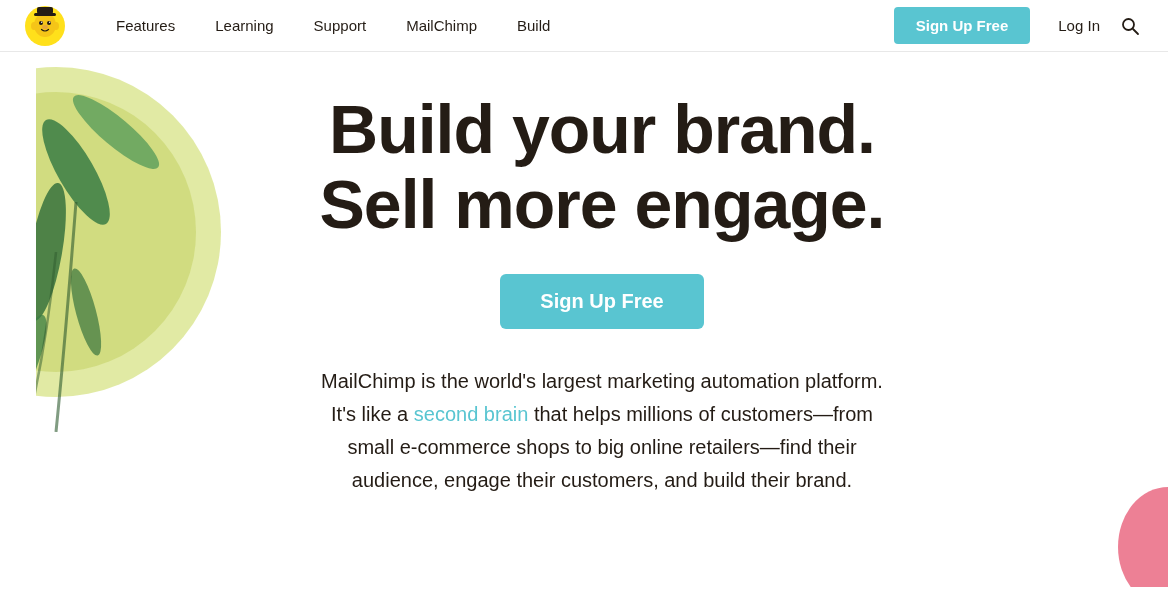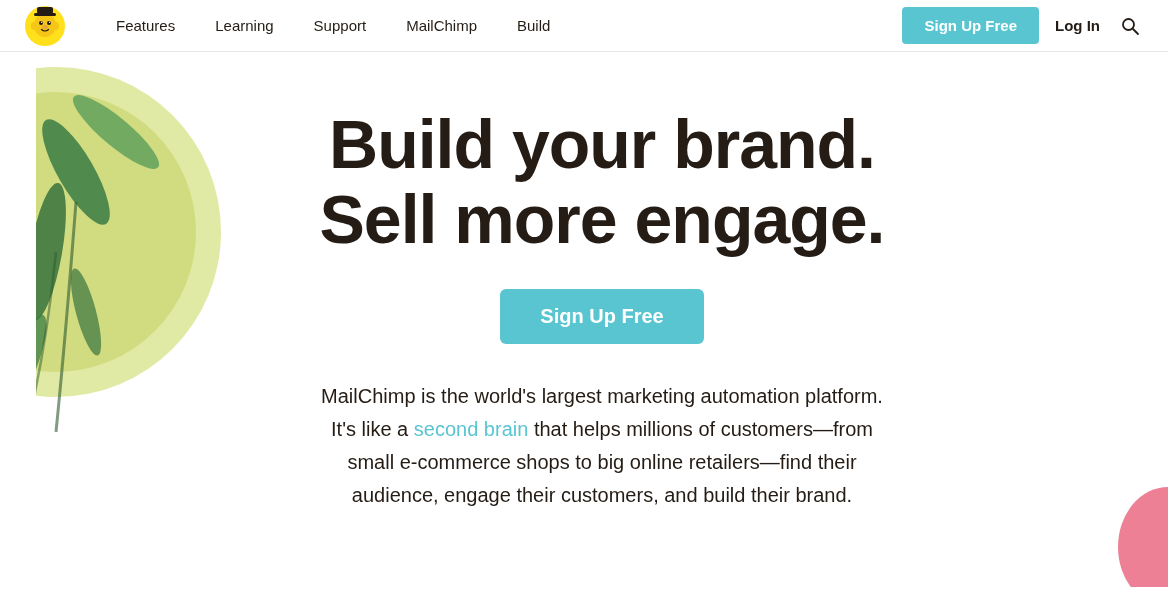--- a/index.html
+++ b/index.html
@@ -81,42 +81,42 @@
       padding: 10px 22px;
       border-radius: 4px;
       font-size: 15px;
       font-weight: 600;
       cursor: pointer;
       white-space: nowrap;
     }
 
     .nav-login {
       font-size: 15px;
-      font-weight: 700;
-      color: #241c15;
-      cursor: pointer;
+      font-weight: 400;
+      color: #241c15;
+      cursor: pointer;
+      margin-left: 12px;
     }
 
     .search-icon-btn {
       background: none;
       border: none;
       cursor: pointer;
       display: flex;
       align-items: center;
       justify-content: center;
       padding: 4px;
     }
 
     
     .hero {
       position: relative;
       display: flex;
       flex-direction: column;
       align-items: center;
-      justify-content: center;
       min-height: 535px;
       background: #ffffff;
       overflow: hidden;
       padding: 40px 20px 60px;
       margin-left: 36px;
     }
 
     
     .deco-left {
       position: absolute;

